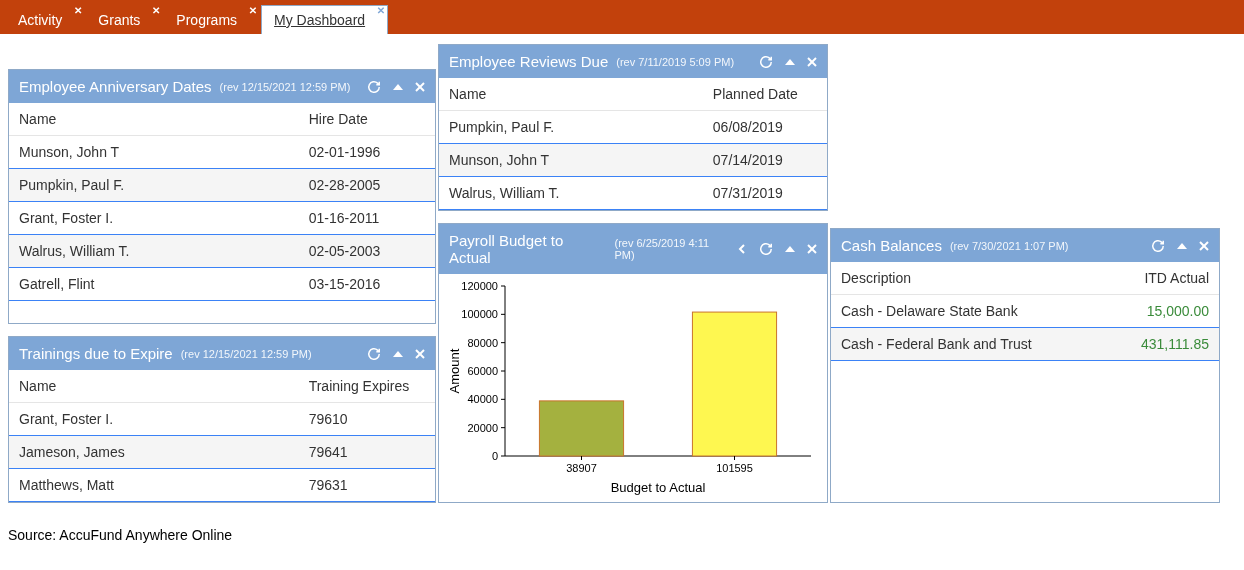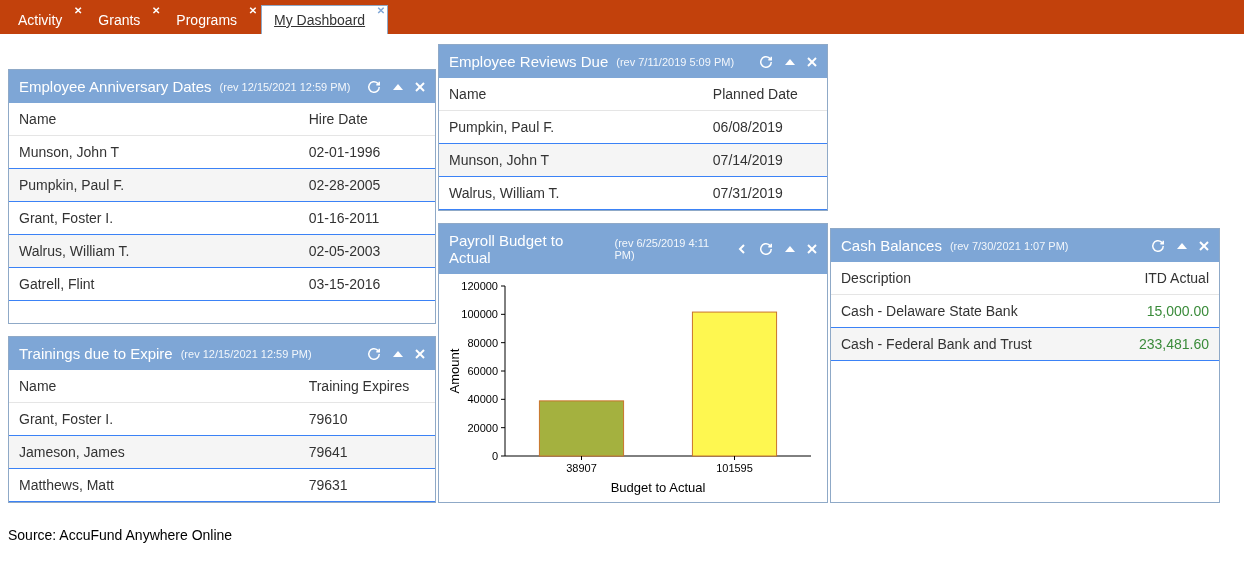--- a/index.html
+++ b/index.html
@@ -397,21 +397,21 @@
             <th class="right">ITD Actual</th>
           </tr>
             </thead>
           <tbody>
             <tr>
                 <td>Cash - Delaware State Bank</td>
                 <td class="right cash-val">15,000.00</td>
               </tr>
             <tr>
                 <td>Cash - Federal Bank and Trust</td>
-                <td class="right cash-val">233,481.60</td>
+                <td class="right cash-val">431,111.85</td>
               </tr>
           </tbody>
         </table>
       </div>
     </div>
 
   </div>
 
 </div>
 

